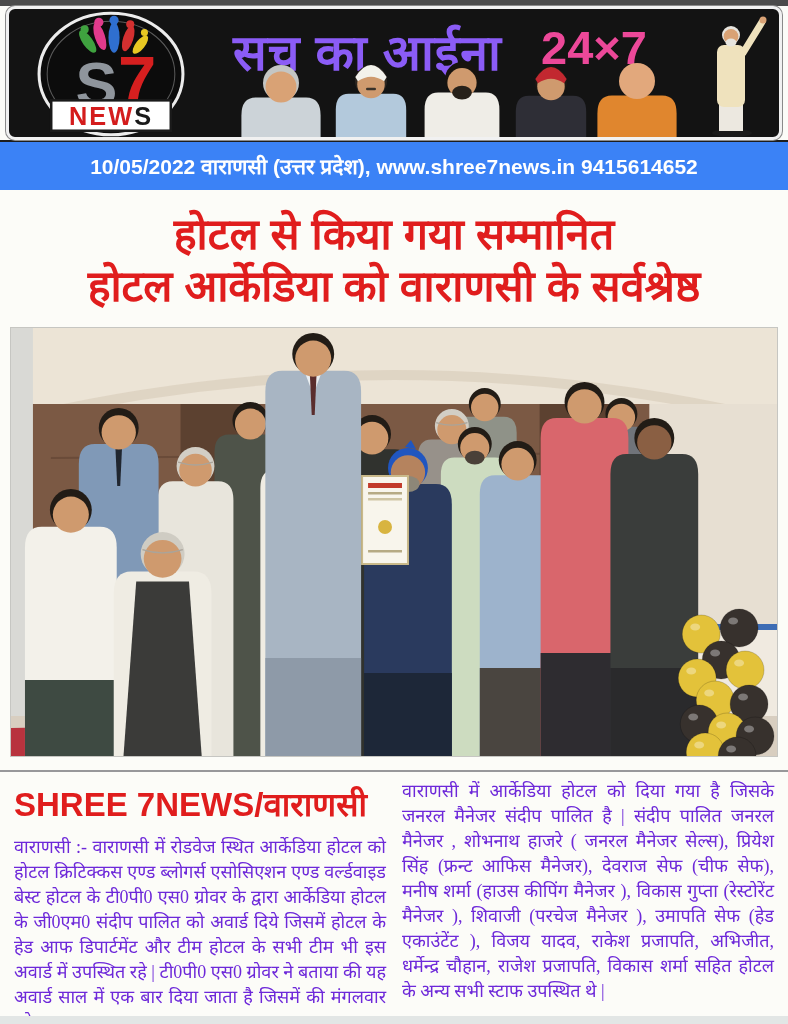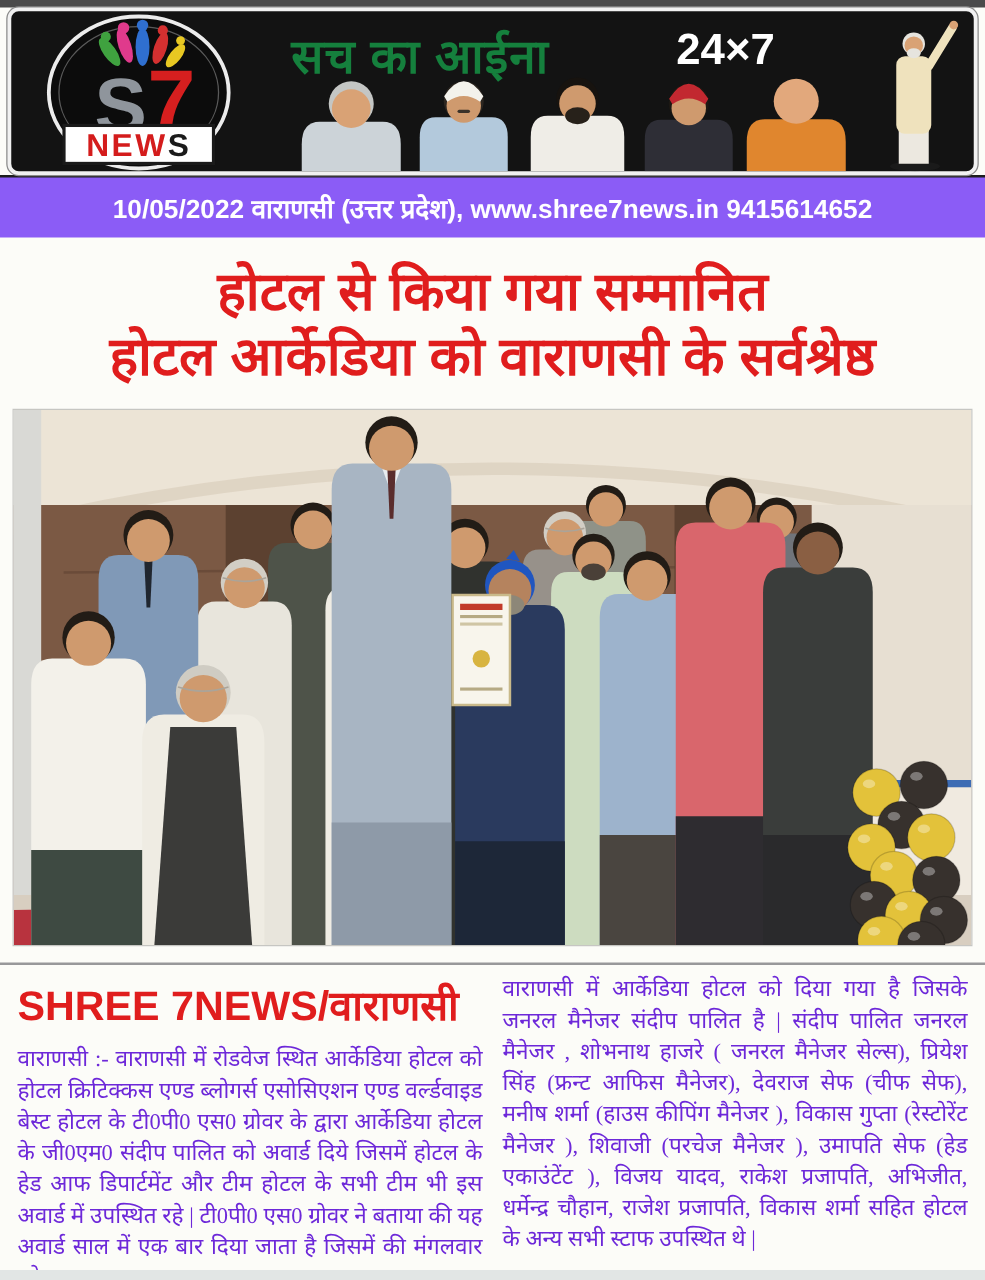--- a/index.html
+++ b/index.html
@@ -5,26 +5,26 @@
   html,body{margin:0;padding:0;background:#eceeed;}
   .page{position:relative;width:788px;height:1024px;margin:0 auto;background:#fcfcf8;
         font-family:"Liberation Sans",sans-serif;overflow:hidden;}
   .top-strip{height:6px;background:#4b4b4b;}
   
   .banner{position:relative;margin:0 6px;height:134px;background:#131313;
           border:3px solid #f1f1f1;border-radius:9px;box-sizing:border-box;
           box-shadow:0 0 0 1px #8a8a8a;}
   .logo{position:absolute;left:26px;top:2px;width:152px;height:126px;}
   .logo svg{width:100%;height:100%;display:block;}
-  .tagline{position:absolute;left:224px;top:8px;font-size:38px;font-weight:bold;color:#15803d;
+  .tagline{position:absolute;left:224px;top:8px;font-size:50px;font-weight:bold;color:#8b5cf6;
            letter-spacing:1px;white-space:nowrap;}
-  .badge247{position:absolute;left:532px;top:11px;font-size:35px;font-weight:800;color:#ffffff;}
+  .badge247{position:absolute;left:532px;top:11px;font-size:47px;font-weight:800;color:#ec4899;}
   #banner-politicians{position:absolute;right:2px;bottom:0;width:558px;height:128px;}
   
-  .infobar{height:48px;background:#8b5cf6;color:#ffffff;display:flex;align-items:center;
+  .infobar{height:48px;background:#3b82f6;color:#ffffff;display:flex;align-items:center;
            justify-content:center;font-size:21px;font-weight:bold;border-top:2px solid #1d1d1d;}
   
   .headline{margin:18px 12px 14px;text-align:center;color:#e01d1d;
             font-size:43px;line-height:1.22;font-weight:bold;}
   .headline span{display:block;}
   
   .photo{margin:0 10px;height:430px;border:1px solid #c6c6c2;background:#ffffff;
          box-sizing:border-box;}
   .photo svg{width:100%;height:100%;display:block;}
   

